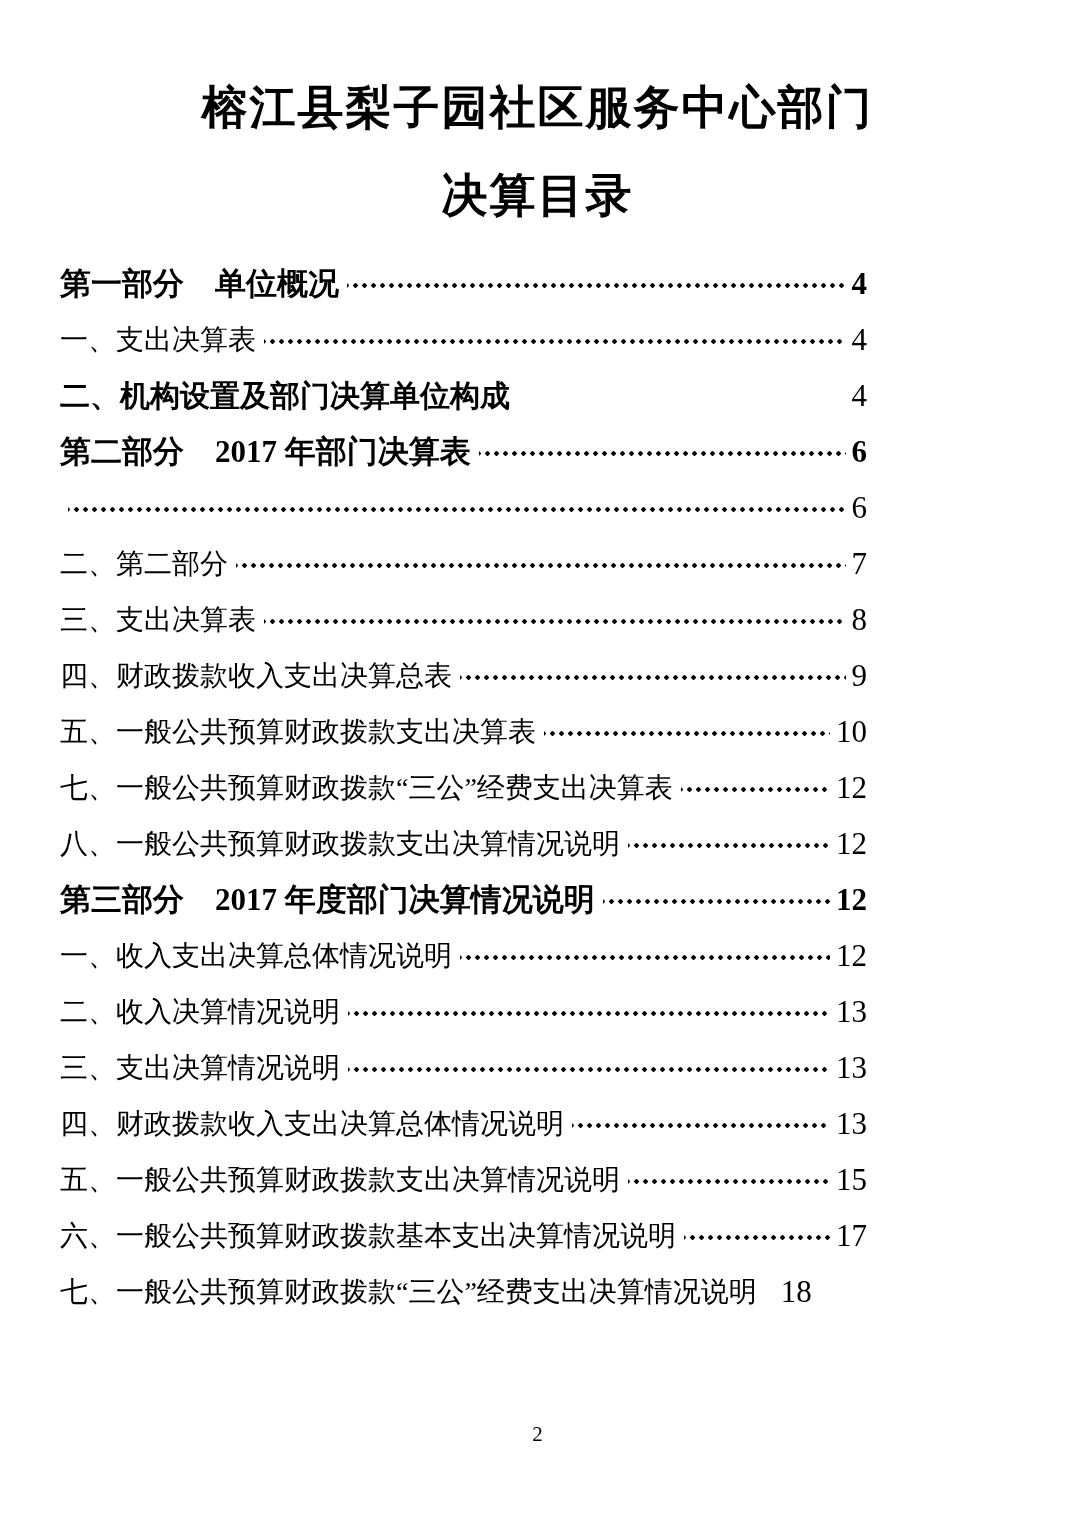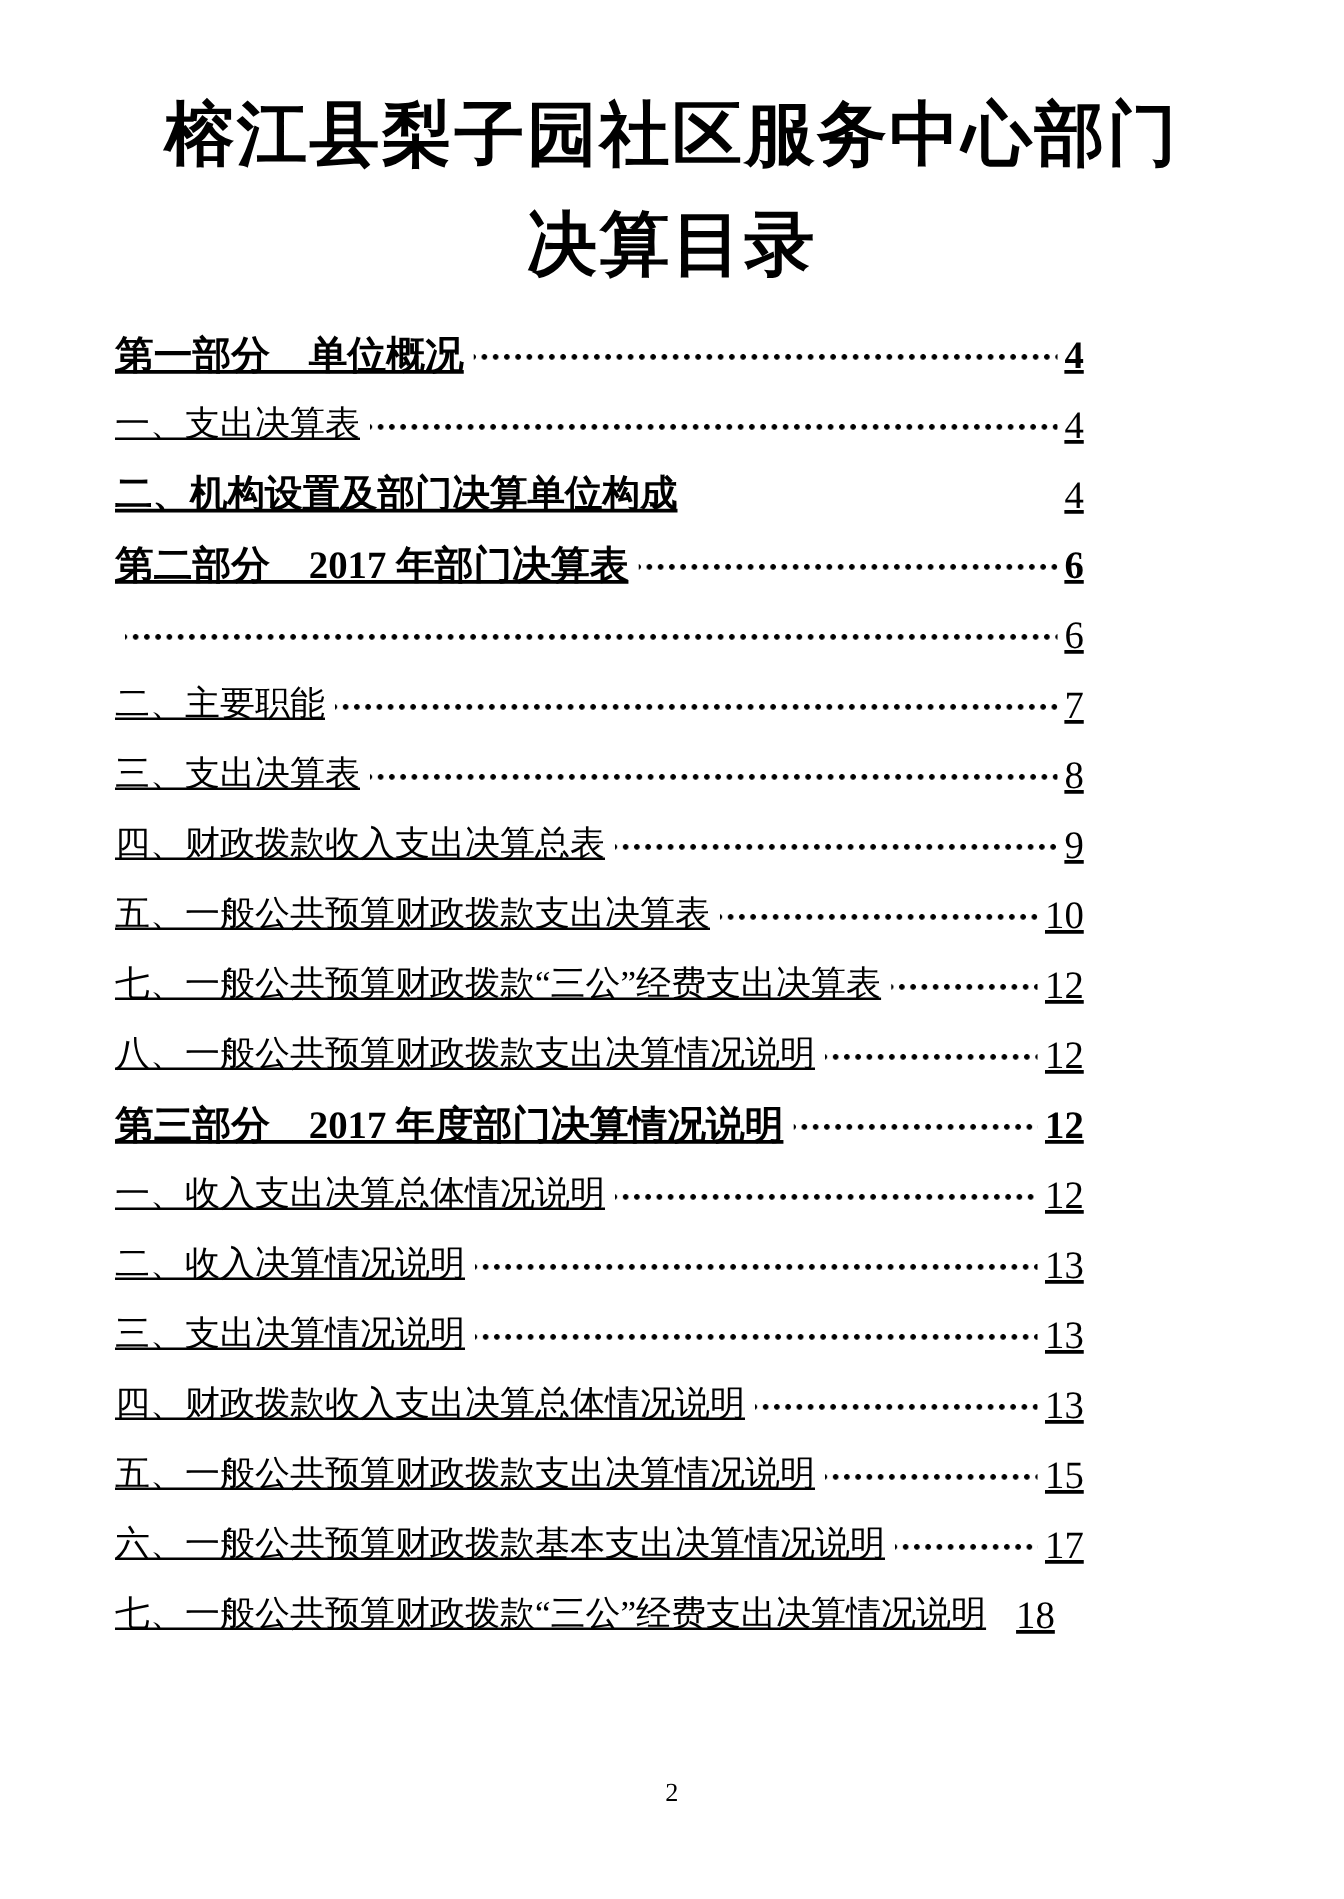--- a/index.html
+++ b/index.html
@@ -15,33 +15,32 @@
     background: #ffffff;
     color: #000000;
     box-sizing: border-box;
     padding-top: 80px;
     font-family: "Liberation Serif", "DejaVu Serif", serif;
     overflow: hidden;
   }
   .doc-title {
     margin: 0;
     text-align: center;
-    font-size: 56px;
+    font-size: 46px;
     line-height: 56px;
     font-weight: bold;
     letter-spacing: 2px;
   }
   .doc-title-line1 { margin-bottom: 32px; }
   .doc-title-line2 { margin-bottom: 14px; }
 
   .toc {
     margin-top: 32px;
-    padding-left: 92px;
+    padding-left: 60px;
     padding-right: 208px;
-    text-decoration: underline;
   }
   .toc-row {
     display: flex;
     align-items: stretch;
     height: 56px;
     line-height: 56px;
     font-size: 28px;
     white-space: nowrap;
   }
   .toc-row.bold {
@@ -111,21 +110,21 @@
       <div class="toc-row bold">
         <span class="toc-label">第二部分　2017 年部门决算表</span>
         <span class="toc-leader"></span>
         <span class="toc-page">6</span>
       </div>
       <div class="toc-row">
         <span class="toc-leader"></span>
         <span class="toc-page">6</span>
       </div>
       <div class="toc-row">
-        <span class="toc-label">二、主要职能</span>
+        <span class="toc-label">二、第二部分</span>
         <span class="toc-leader"></span>
         <span class="toc-page">7</span>
       </div>
       <div class="toc-row">
         <span class="toc-label">三、支出决算表</span>
         <span class="toc-leader"></span>
         <span class="toc-page">8</span>
       </div>
       <div class="toc-row">
         <span class="toc-label">四、财政拨款收入支出决算总表</span>

